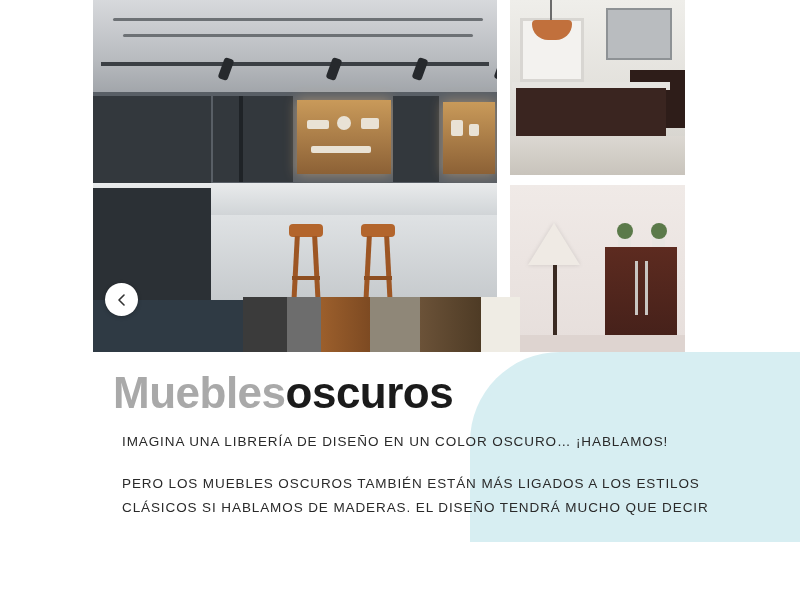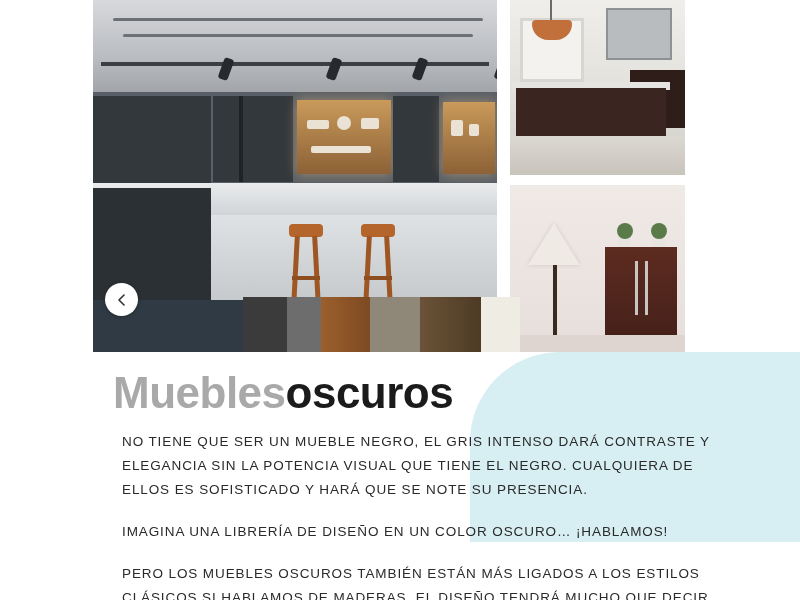--- a/index.html
+++ b/index.html
@@ -399,19 +399,18 @@
       <svg width="12" height="12" viewBox="0 0 12 12">
         <polyline points="8,1 3,6 8,11" fill="none" stroke="#333" stroke-width="1.6" stroke-linecap="round" stroke-linejoin="round"></polyline>
       </svg>
     </div>
 
     <div class="heading">
       <span class="light">Muebles</span><span class="dark">oscuros</span>
     </div>
 
     <div class="body-copy">
-      <p>NO TIENE QUE SER UN MUEBLE NEGRO, EL GRIS INTENSO DARÁ CONTRASTE Y ELEGANCIA SIN LA POTENCIA VISUAL QUE TIENE EL NEGRO. CUALQUIERA DE ELLOS ES SOFISTICADO Y HARÁ QUE SE NOTE SU PRESENCIA.</p>
       <p>IMAGINA UNA LIBRERÍA DE DISEÑO EN UN COLOR OSCURO… ¡HABLAMOS!</p>
       <p>PERO LOS MUEBLES OSCUROS TAMBIÉN ESTÁN MÁS LIGADOS A LOS ESTILOS CLÁSICOS SI HABLAMOS DE MADERAS. EL DISEÑO TENDRÁ MUCHO QUE DECIR</p>
     </div>
 
   </div>
 </div>
 
 </body></html>

